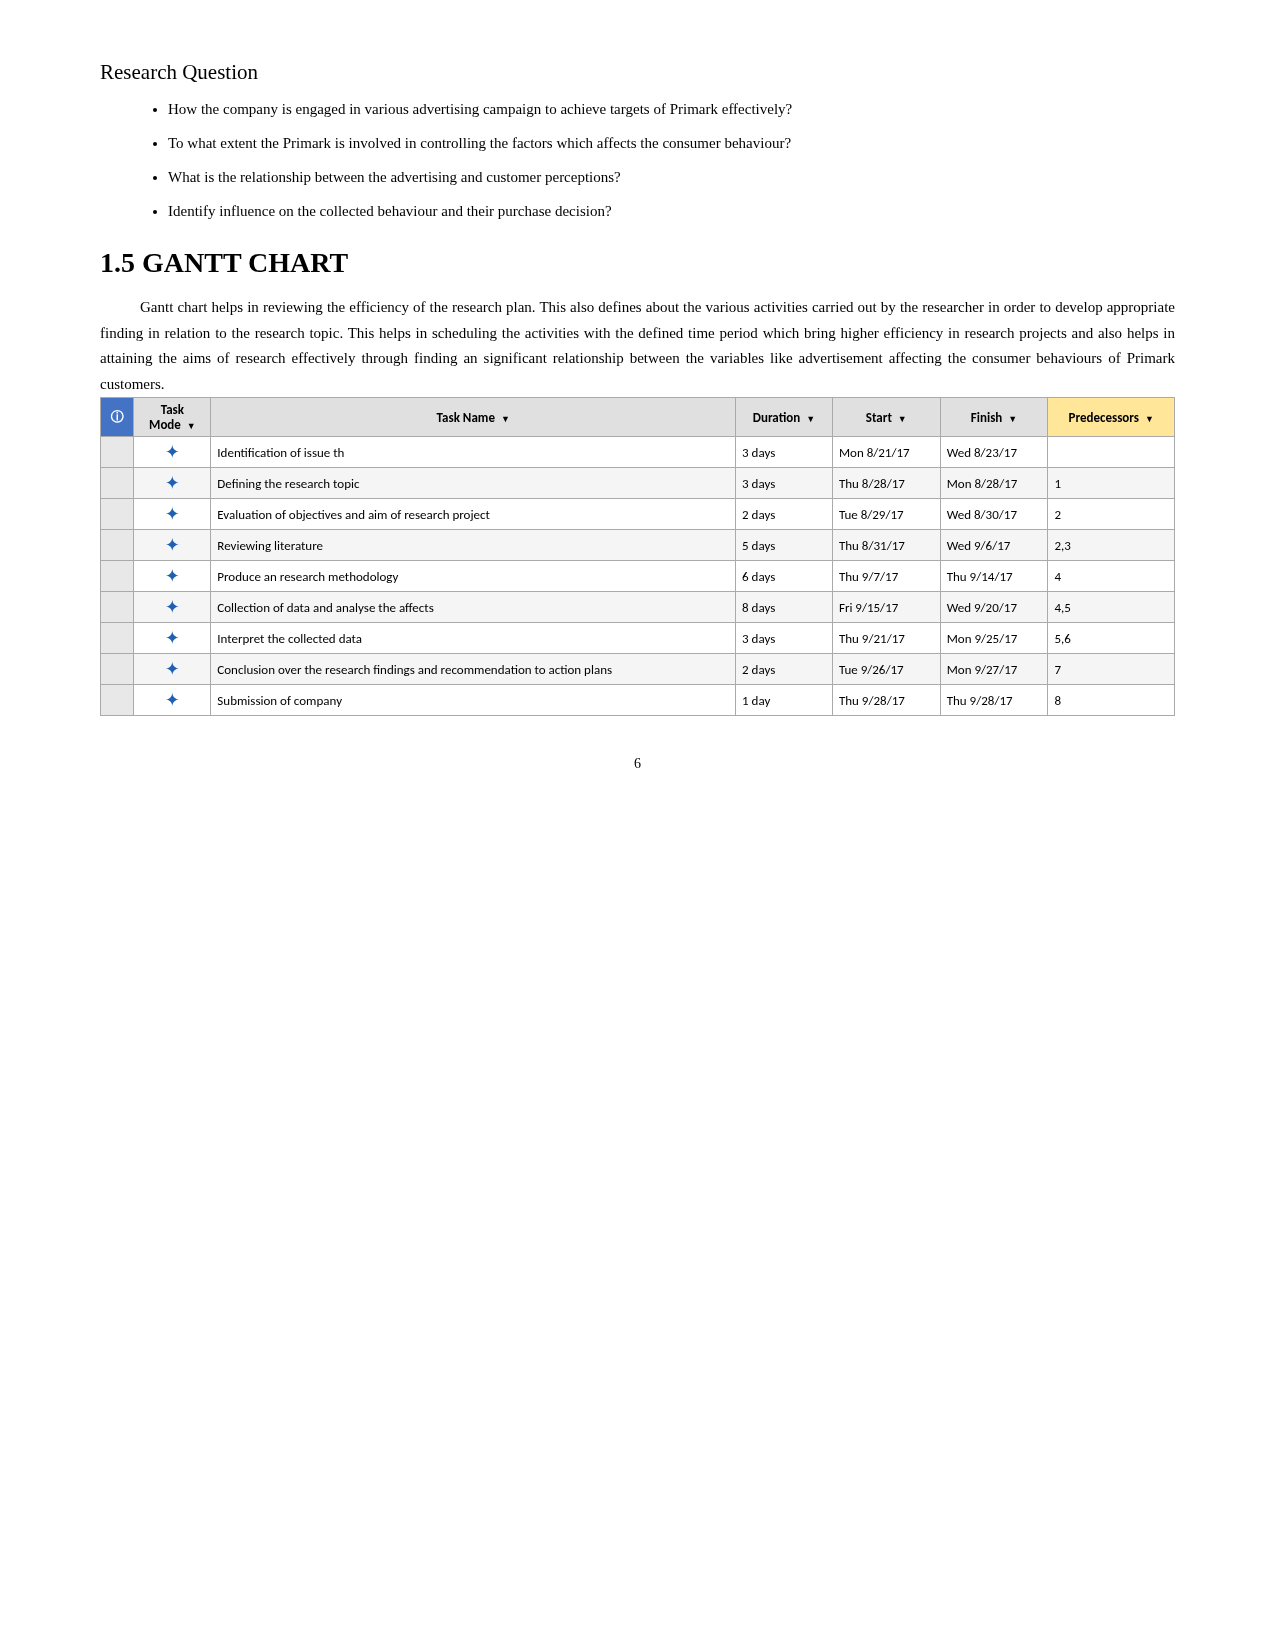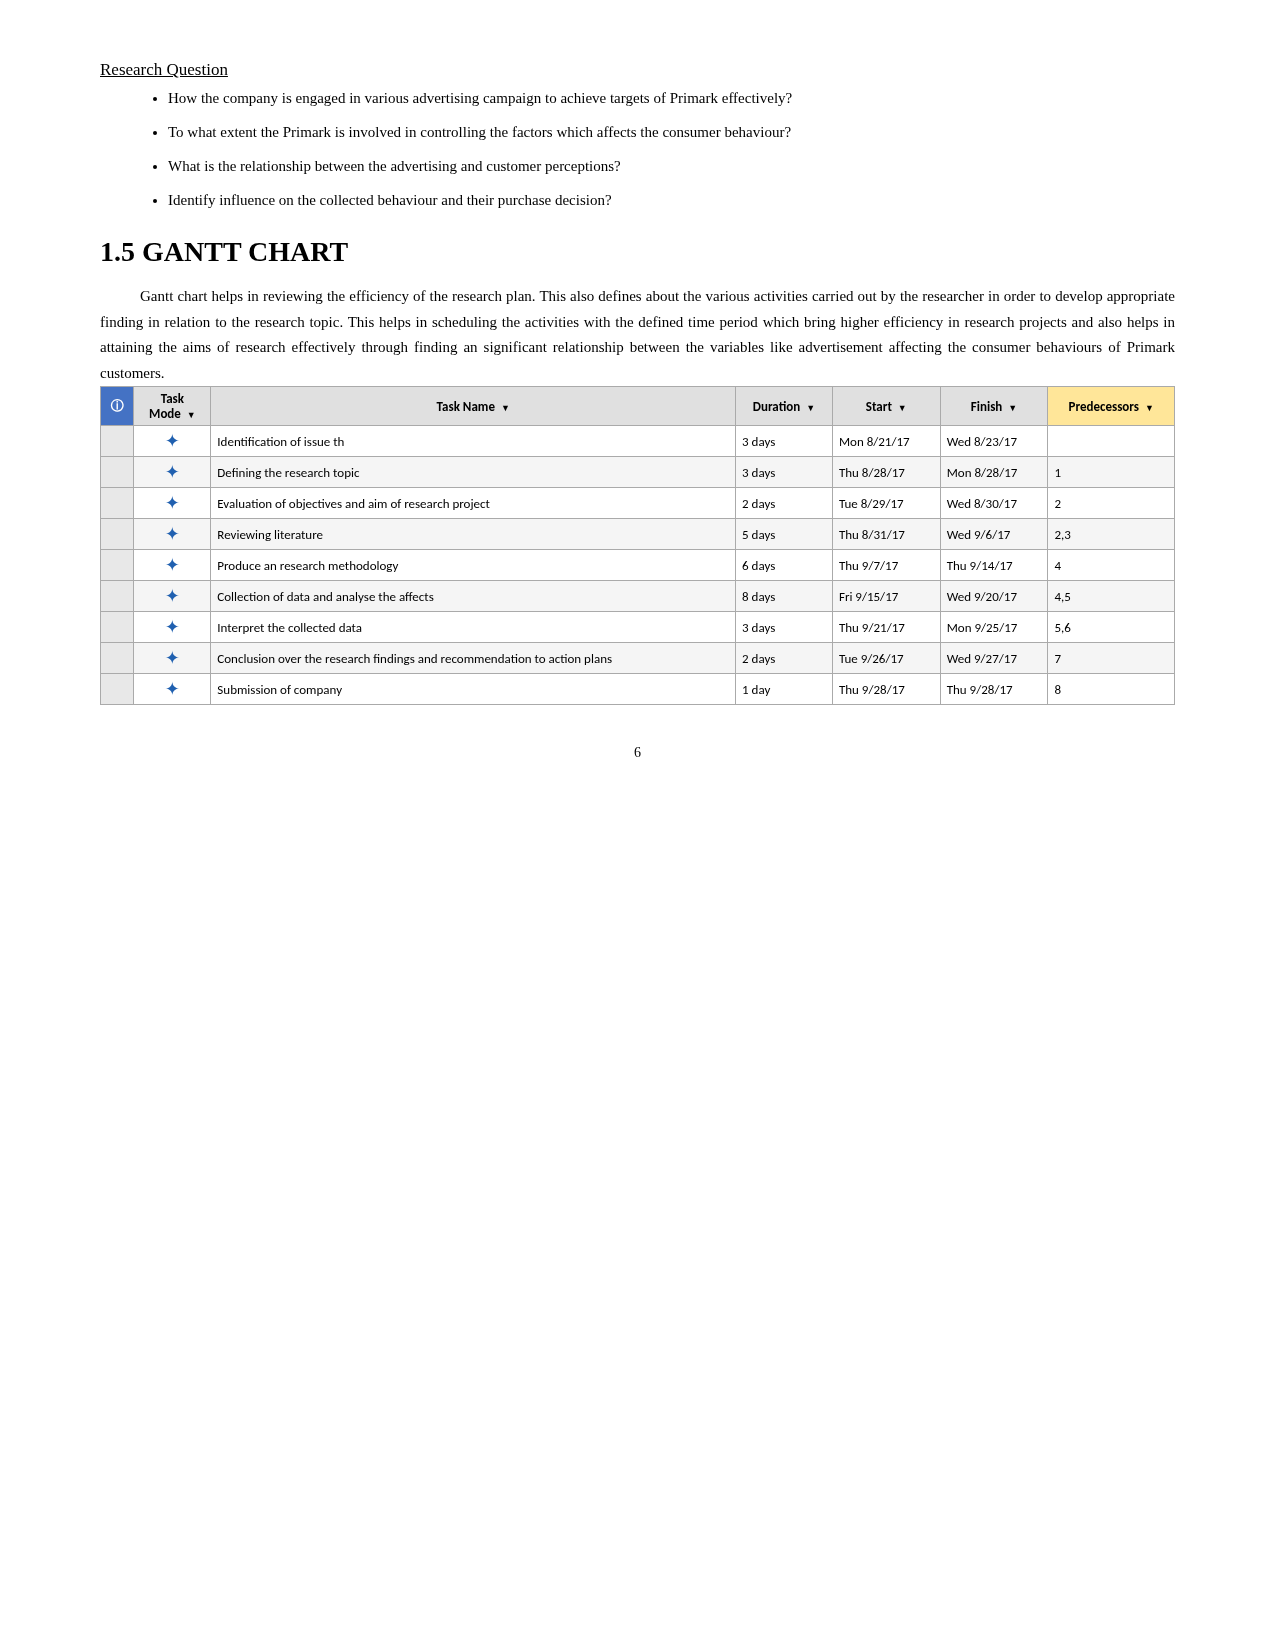--- a/index.html
+++ b/index.html
@@ -8,23 +8,22 @@
       font-family: "Times New Roman", Times, serif;
       font-size: 15px;
       color: #000;
       width: 1275px;
       min-height: 1650px;
       padding: 60px 100px 80px 100px;
     }
 
     
     .research-question-heading {
-      text-decoration: underline;
-      font-size: 17px;
-      margin-bottom: 6px;
+      font-size: 21px;
+      margin-bottom: 12px;
     }
 
     .bullet-list {
       list-style: disc;
       padding-left: 60px;
       margin-bottom: 20px;
     }
 
     .bullet-list li {
       margin-bottom: 10px;
@@ -206,21 +205,21 @@
         <td>Thu 9/21/17</td>
         <td>Mon 9/25/17</td>
         <td>5,6</td>
       </tr>
       <tr>
         <td style="background: rgb(232, 232, 232);"></td>
         <td style="text-align: center;"><span style="color:#2060b0;font-size:18px;">✦</span></td>
         <td>Conclusion over the research findings and recommendation to action plans</td>
         <td>2 days</td>
         <td>Tue 9/26/17</td>
-        <td>Wed 9/27/17</td>
+        <td>Mon 9/27/17</td>
         <td>7</td>
       </tr>
       <tr>
         <td style="background: rgb(232, 232, 232);"></td>
         <td style="text-align: center;"><span style="color:#2060b0;font-size:18px;">✦</span></td>
         <td>Submission of company</td>
         <td>1 day</td>
         <td>Thu 9/28/17</td>
         <td>Thu 9/28/17</td>
         <td>8</td>

